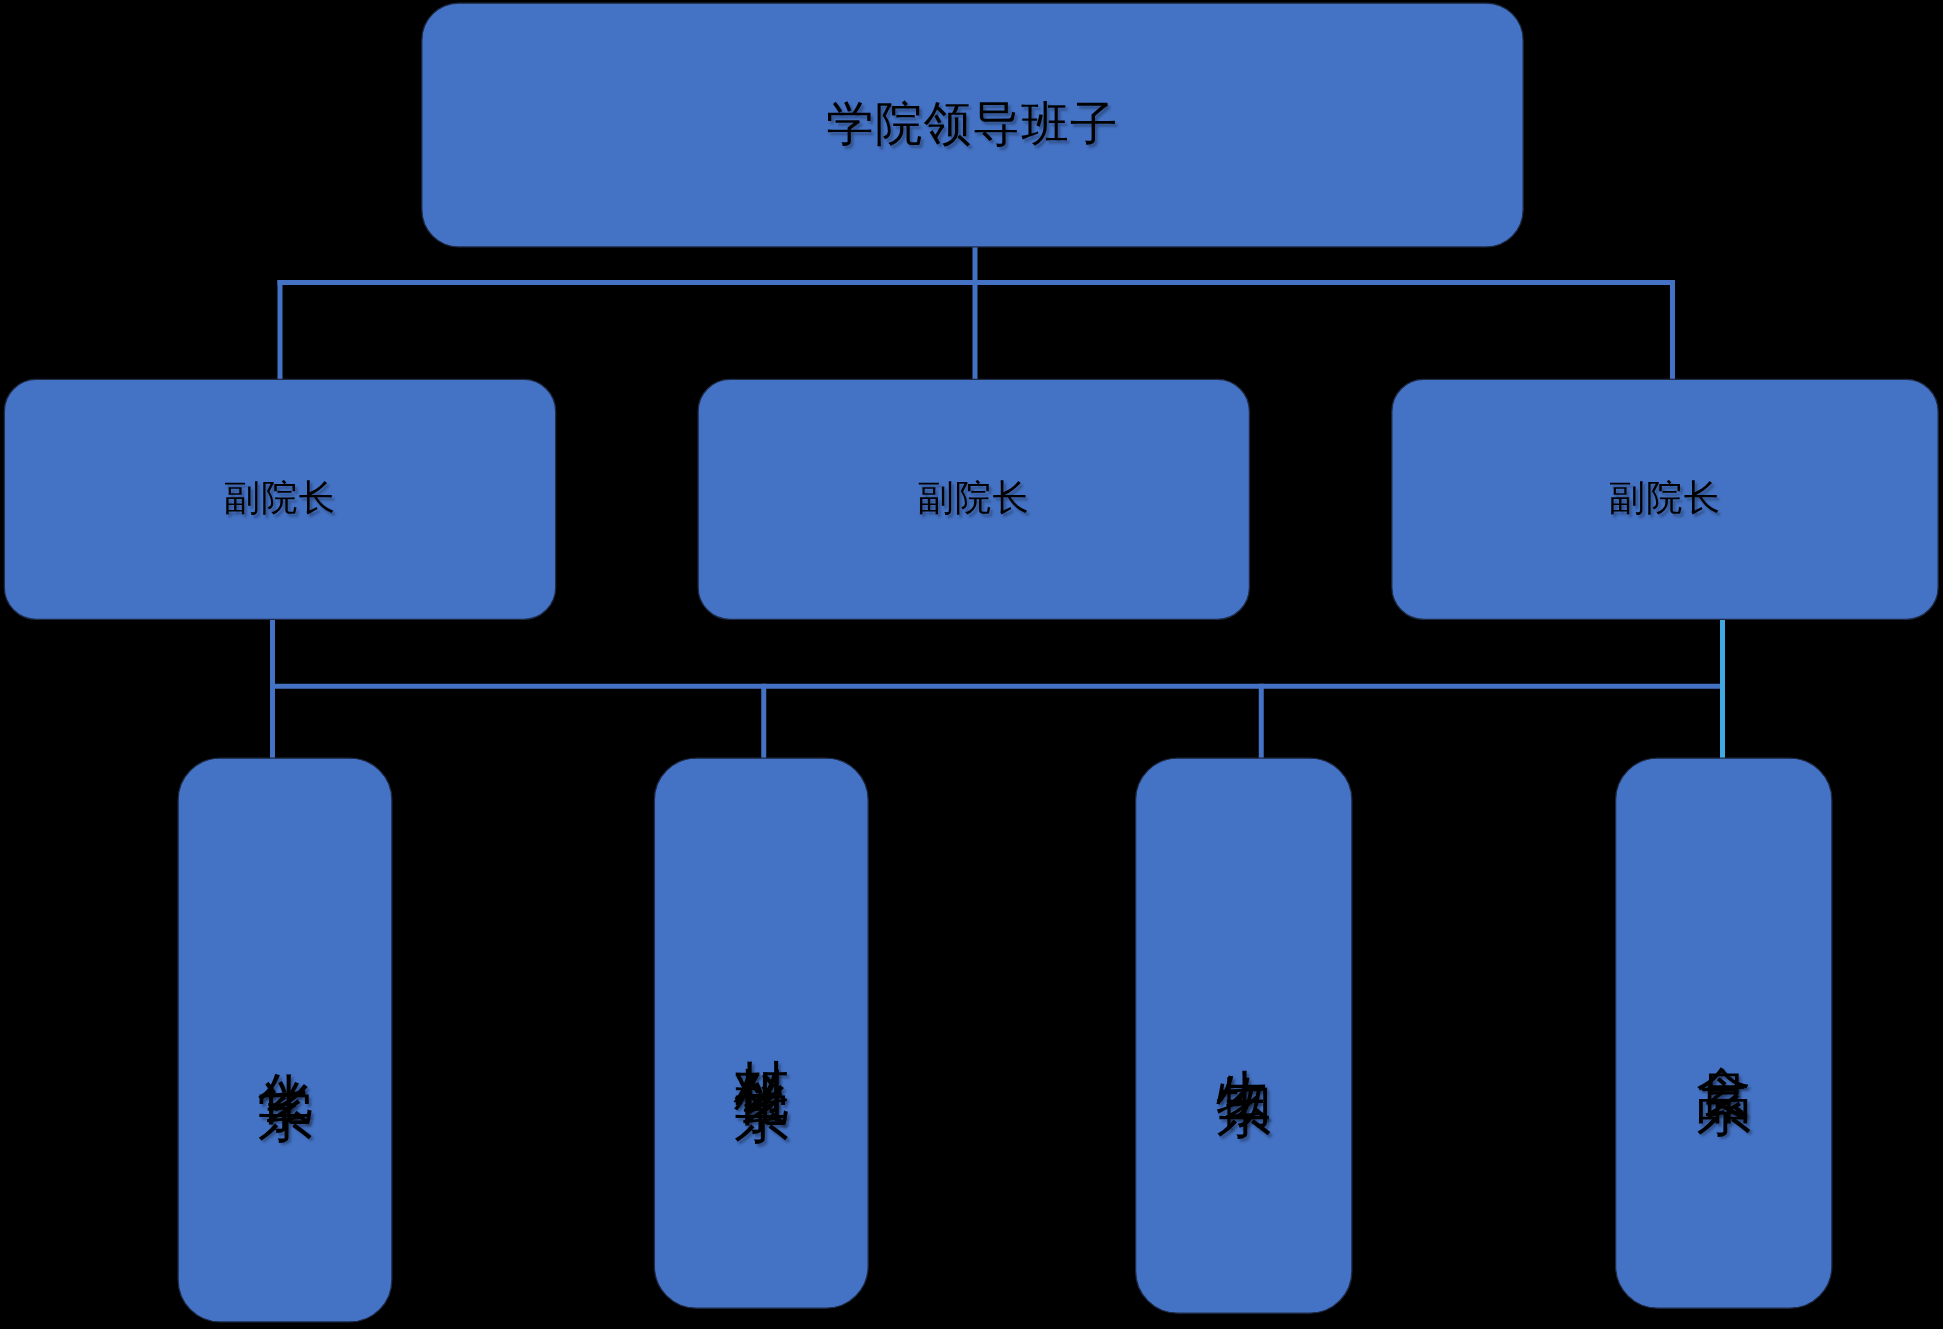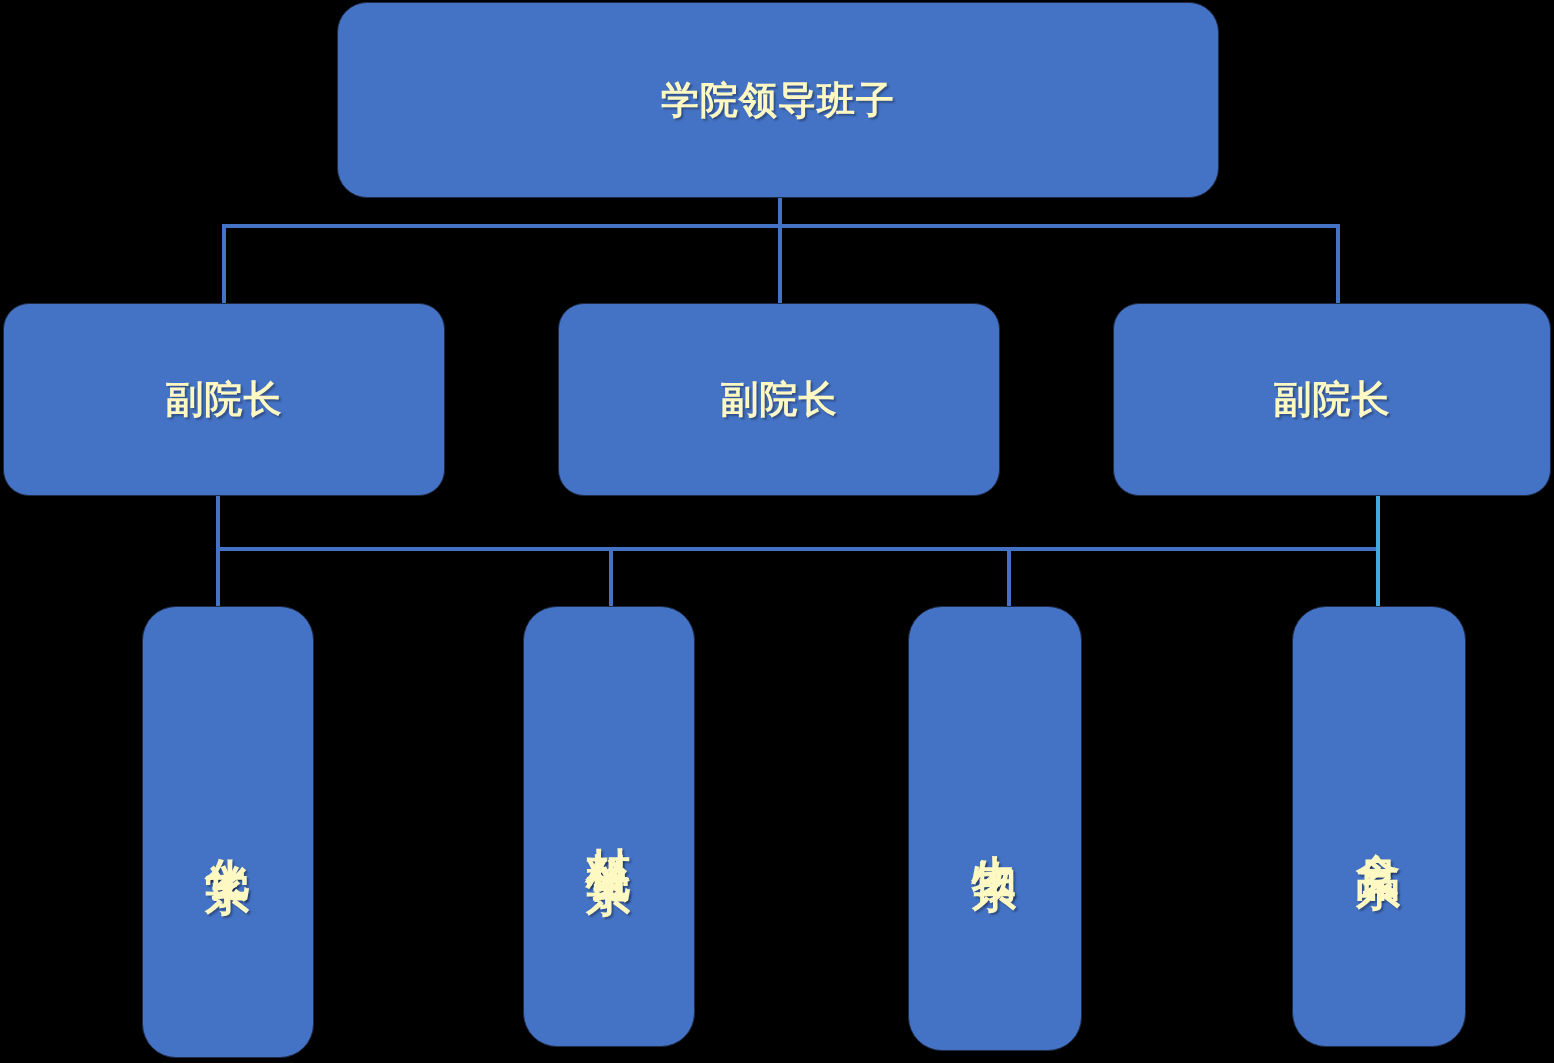--- a/index.html
+++ b/index.html
@@ -30,34 +30,34 @@
 
   
   .node {
     position: absolute;
     background: #4472C4;
     border: 1px solid #1F2A44;
     border-radius: 26px;
     display: flex;
     align-items: center;
     justify-content: center;
-    color: #fef9c3;
-    font-weight: bold;
+    color: #000000;
+    font-weight: normal;
     text-shadow: 2px 2px 2px rgba(0,0,0,0.30);
     letter-spacing: 1px;
     user-select: none;
   }
   .node.root { border-radius: 30px; }
   .node-label {
     display: block;
     text-align: center;
     line-height: 1.18;
   }
   .node.level-0 .node-label { font-size: 38px; }
-  .node.level-1 .node-label { font-size: 38px; }
+  .node.level-1 .node-label { font-size: 29px; }
   .node.level-2 {
     border-radius: 34px;
     align-items: center;
   }
   .node.level-2 .node-label {
     font-size: 44px;
     writing-mode: vertical-rl;
     text-orientation: upright;
     line-height: 1.30;
     letter-spacing: 6px;

